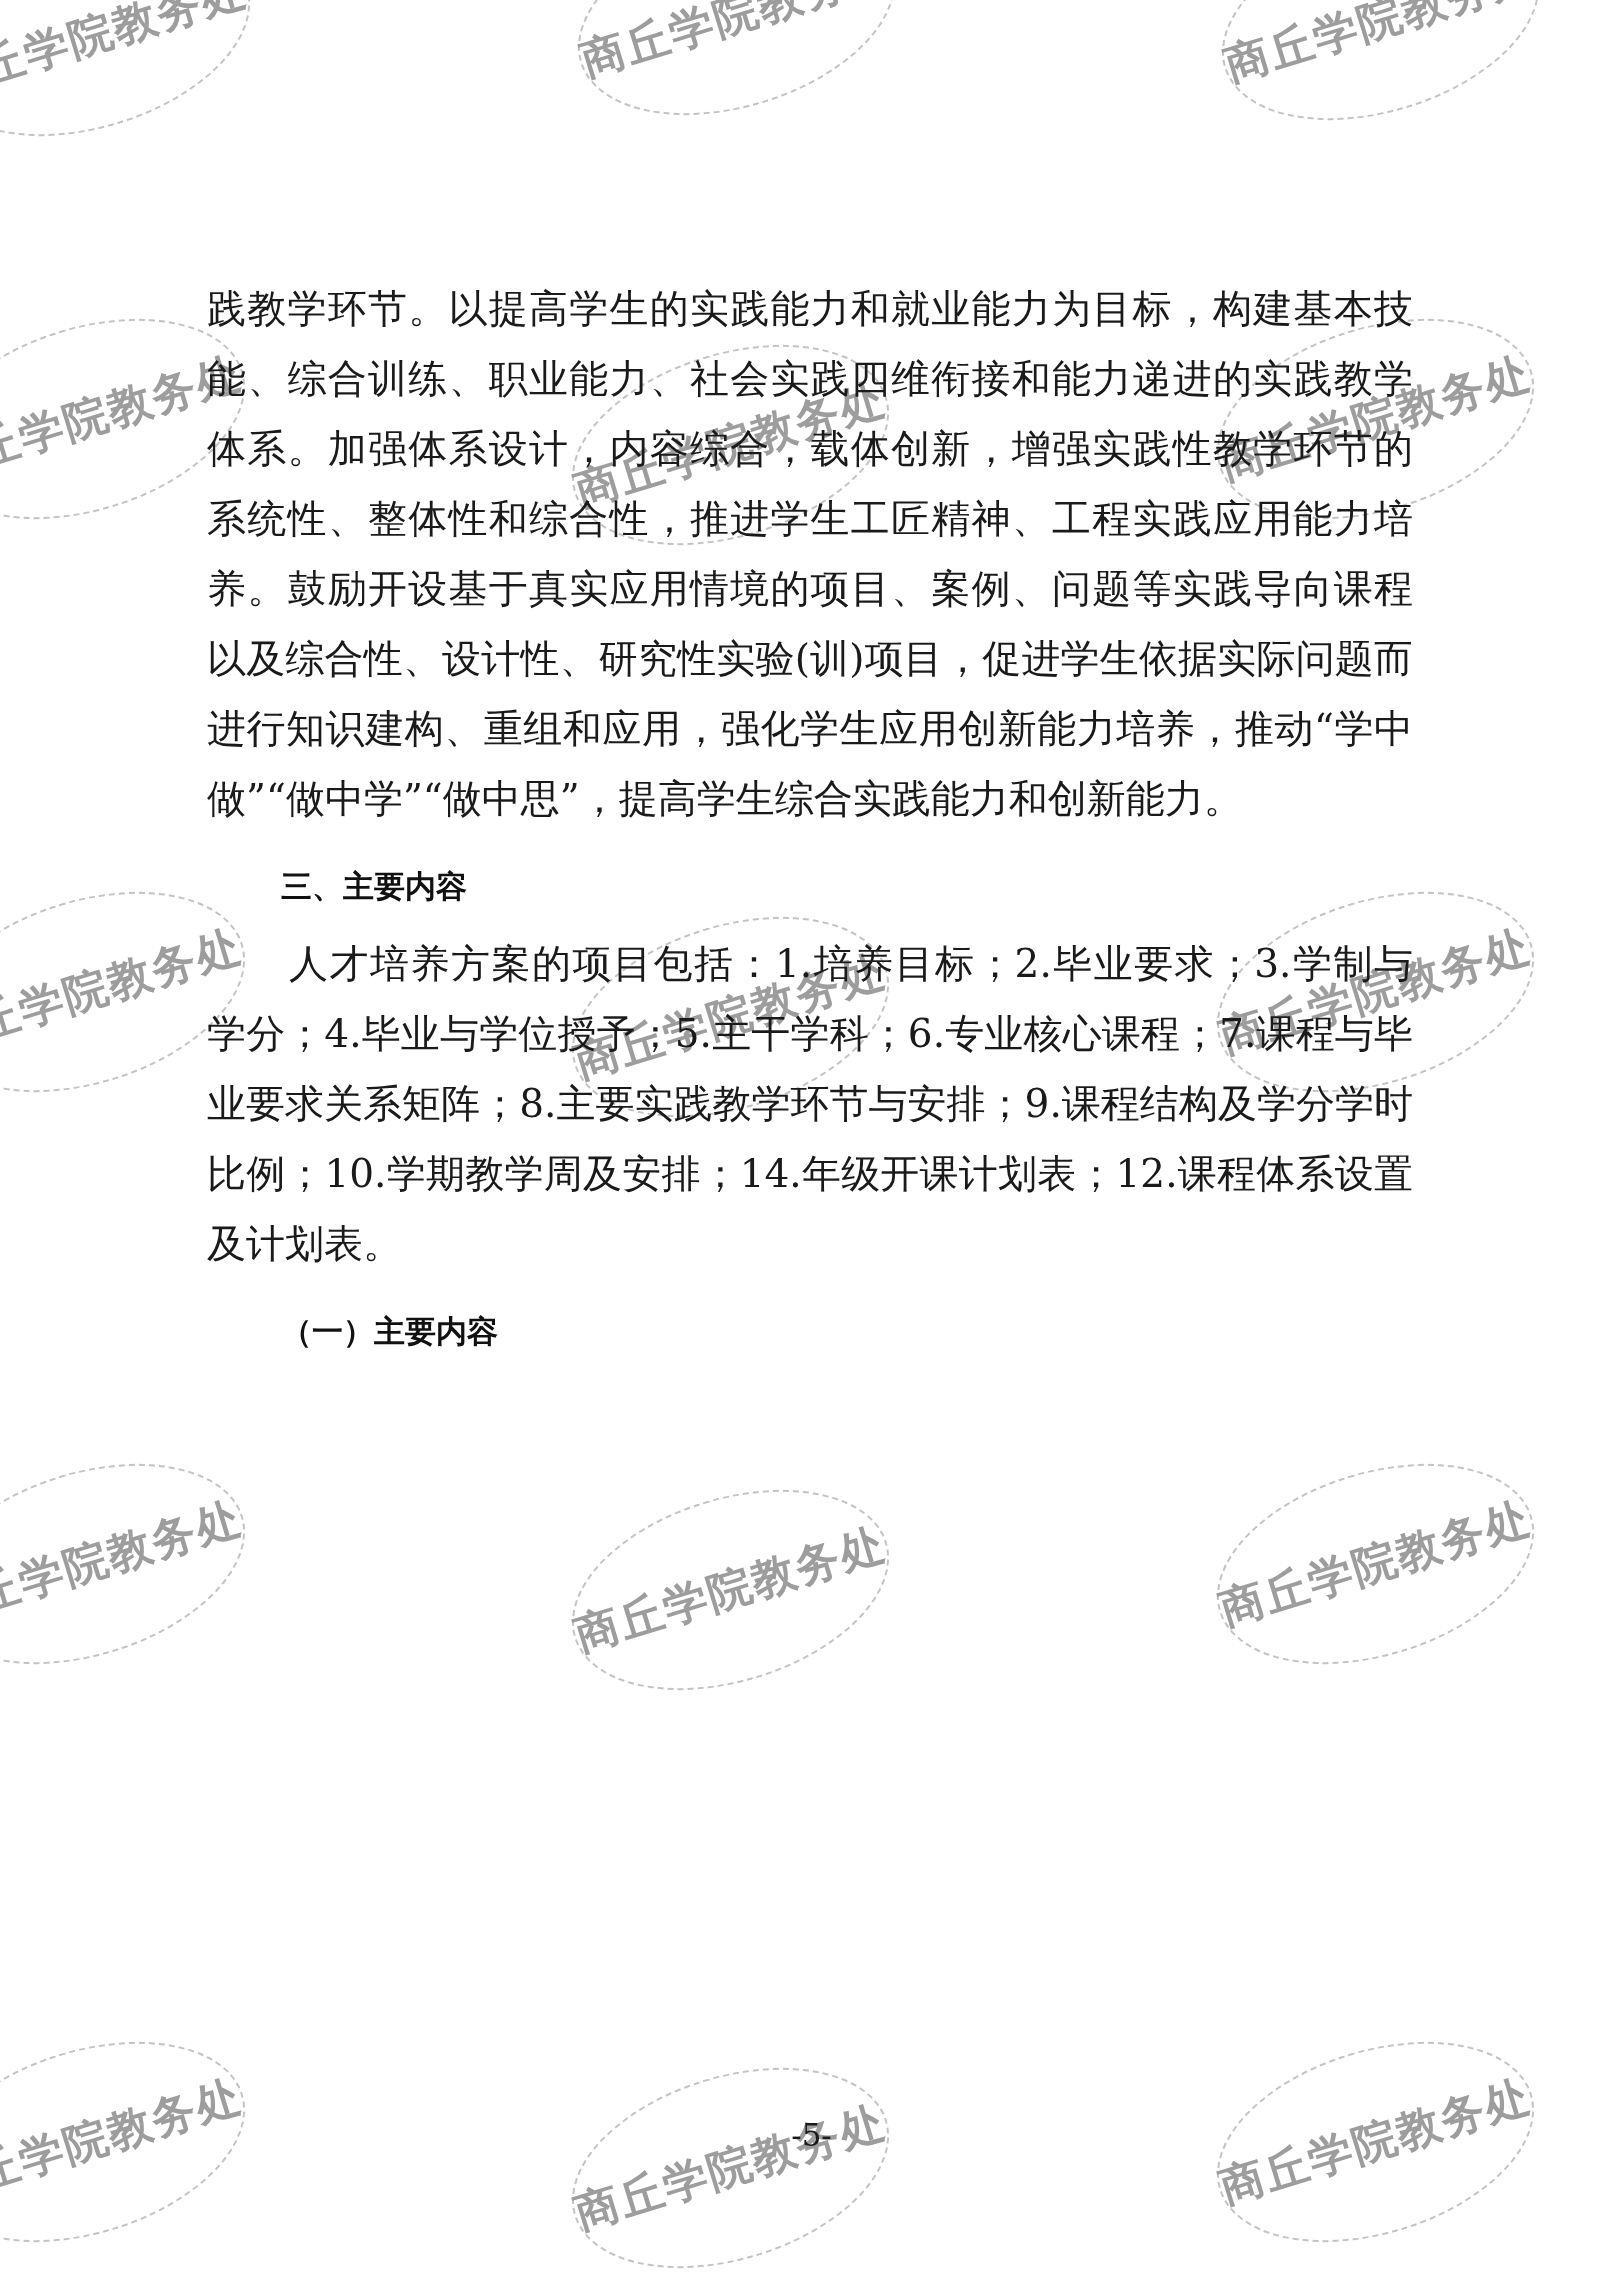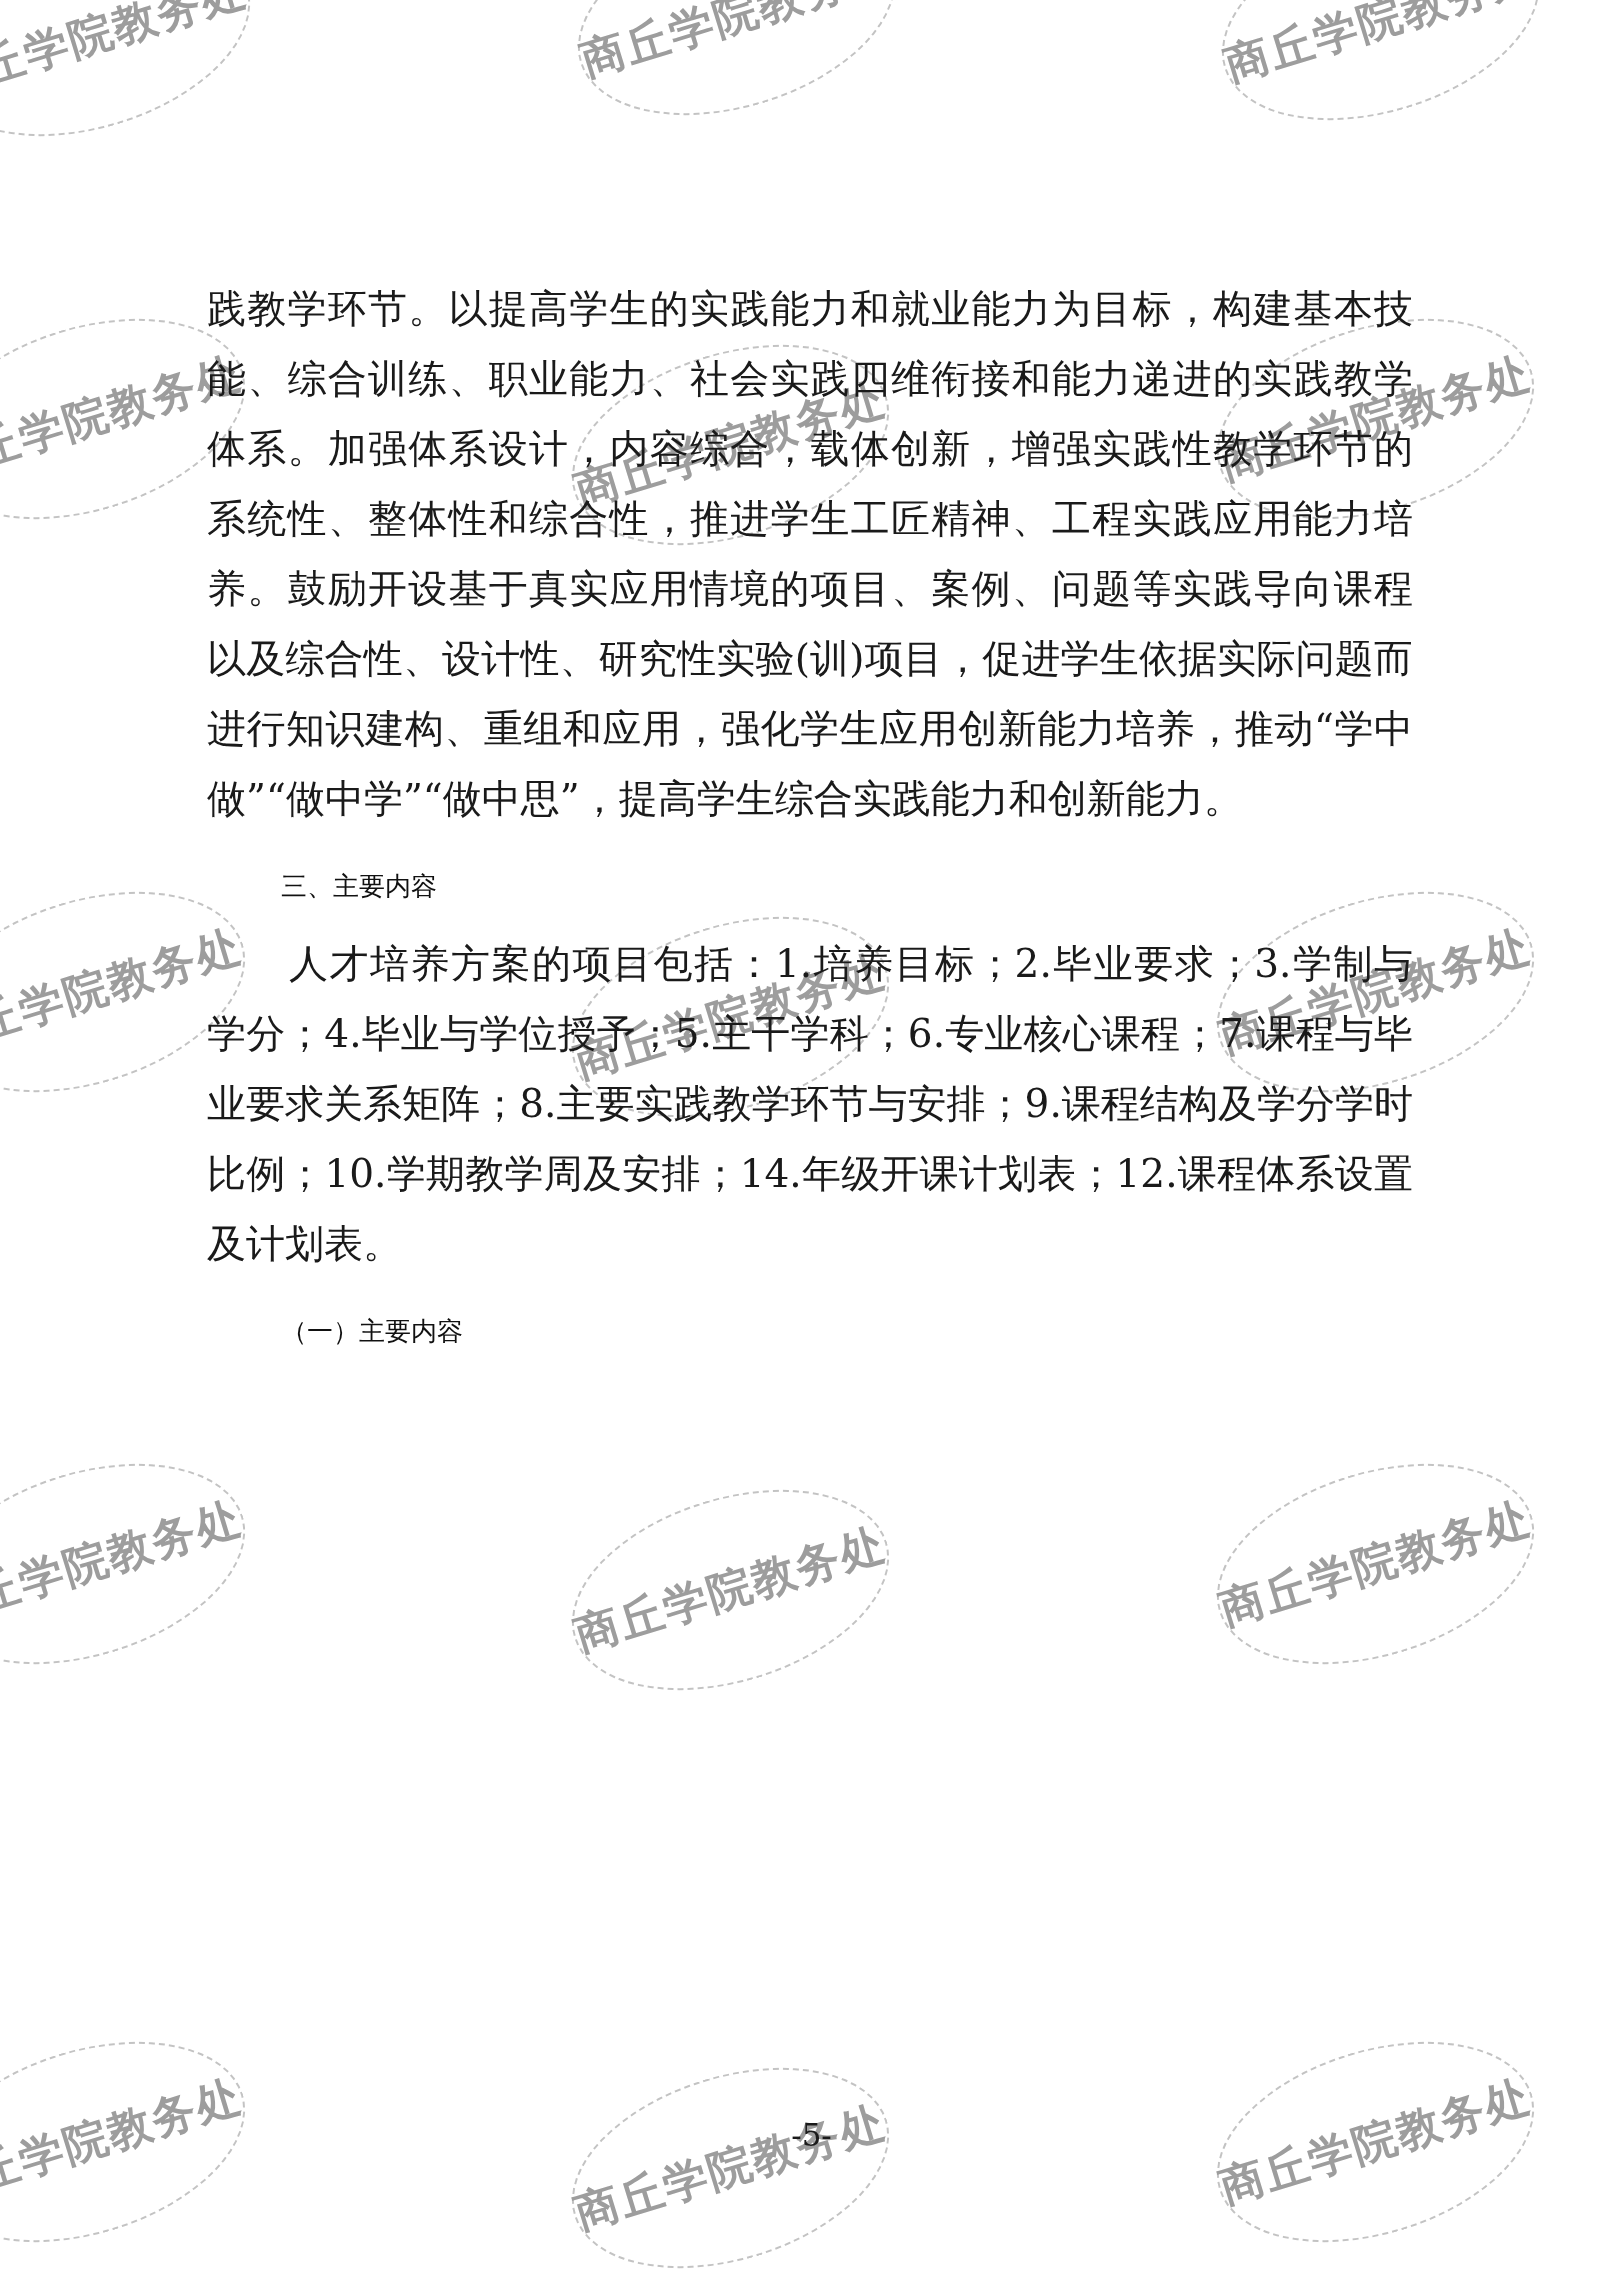--- a/index.html
+++ b/index.html
@@ -67,23 +67,23 @@
     text-align: justify;
     text-justify: inter-ideograph;
     letter-spacing: 0px;
   }
   p.indent {
     text-indent: 82px;
   }
   h2.heading {
     margin: 0;
     padding: 0;
-    font-size: 26px;
+    font-size: 31px;
     line-height: 70px;
-    font-weight: 400;
+    font-weight: 700;
     color: #111111;
     text-indent: 82px;
     font-family: "DejaVu Serif", "Liberation Serif", serif;
   }
   .spacer-sm { height: 9.2px; }
 
   
   .footer {
     position: absolute;
     left: 0;

